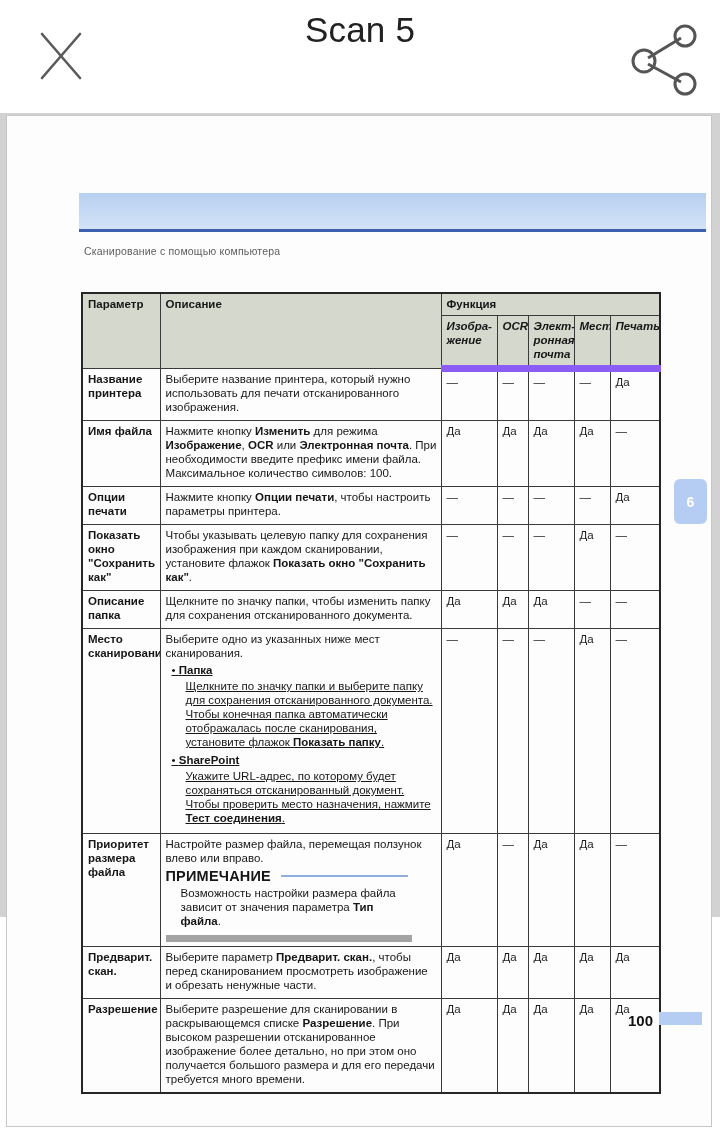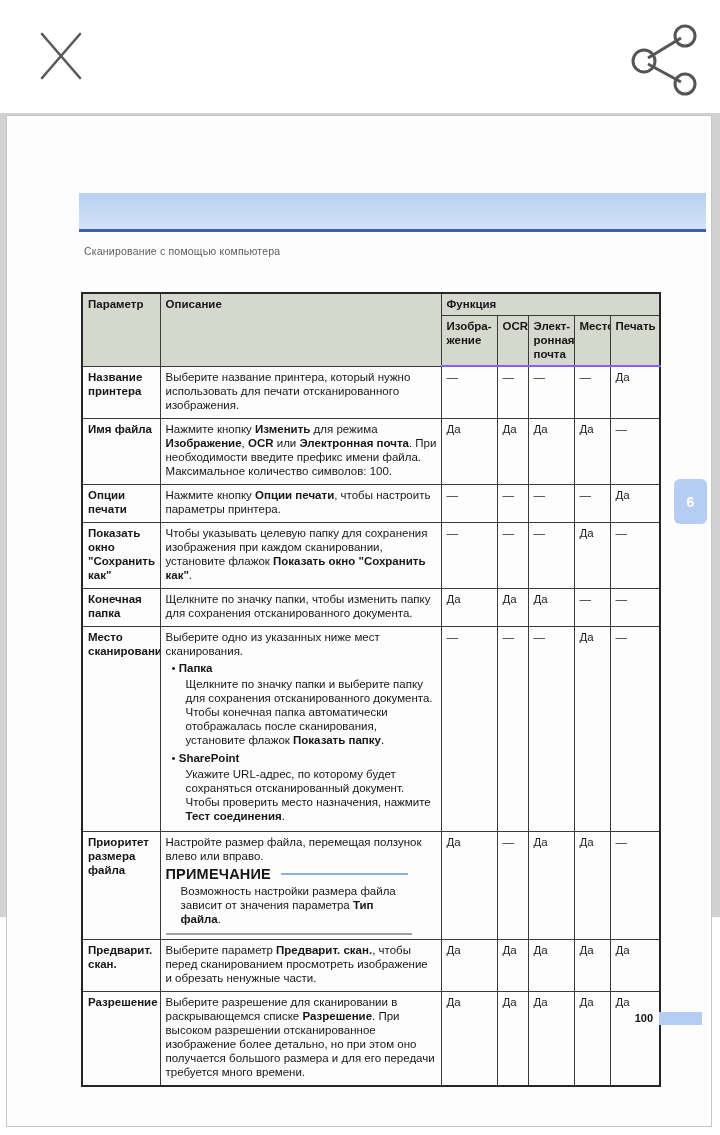--- a/index.html
+++ b/index.html
@@ -31,58 +31,59 @@
   .breadcrumb{position:absolute;left:77px;top:129px;font-size:10.5px;color:#5d5d5d;letter-spacing:.2px;}
 
   
   .tbl-wrap{position:absolute;left:74px;top:176px;}
   table.scan{border-collapse:collapse;table-layout:fixed;width:578px;
     font-size:11.5px;line-height:14px;color:#161616;}
   table.scan th,table.scan td{border:1px solid #3a3a3a;vertical-align:top;
     padding:3px 4px 4px 5px;text-align:left;overflow:hidden;}
   table.scan{border:2px solid #262626;}
   table.scan thead th{background:#d5d8cc;font-size:11.5px;}
-  table.scan thead tr:last-child th{border-bottom:2px solid #8b5cf6;}
+  table.scan thead tr:last-child th{border-bottom:7px solid #8b5cf6;font-style:italic;}
   th.sub{white-space:pre-line;}
   td.param{font-weight:bold;padding-right:2px;}
   td.flag{padding-top:4px;color:#1c1c1c;}
   td.desc p{margin:0 0 2px 0;}
-  .bullet{margin:3px 0 2px 6px;}
+  .bullet{margin:3px 0 2px 6px;text-decoration:underline;}
   .bullet-title{font-weight:bold;}
   .bullet-title::before{content:"•  ";font-weight:normal;}
   .bullet-body{margin:2px 0 4px 14px;}
   
-  .note{width:246px;margin-top:4px;border-bottom:2px solid #a3a3a3;padding-bottom:5px;}
+  .note{width:246px;margin-top:4px;border-bottom:7px solid #a3a3a3;padding-bottom:5px;}
   .note-head{display:flex;align-items:center;}
   .note-title{font-weight:bold;font-size:14.5px;letter-spacing:.2px;white-space:nowrap;}
   .note-rule{flex:1;height:2px;background:#8fafdd;margin-left:10px;margin-right:4px;}
   .note-body{margin:3px 2px 2px 15px;}
 
   
   .section-tab{position:absolute;left:667px;top:363px;width:33px;height:45px;
     background:#b5cdf2;border-radius:6px;color:#ffffff;font-weight:bold;font-size:14px;
     display:flex;align-items:center;justify-content:center;}
   .page-num{position:absolute;left:560px;top:896px;width:86px;text-align:right;
-    font-size:11px;font-weight:bold;color:#111;}
+    font-size:15px;font-weight:bold;color:#111;}
   .footer-bar{position:absolute;left:652px;top:896px;width:43px;height:13px;background:#b5cdf2;}
 </style>
 </head>
 <body>
 
 <div class="app-header">
   <button class="icon-btn close-btn">
     <span>
       <svg viewBox="0 0 64 64">
           <g stroke="#5a5a5a" stroke-width="2.6" stroke-linecap="round">
         <line x1="14" y1="12" x2="52" y2="56"></line>
             <line x1="52" y1="12" x2="14" y2="56"></line>
       </g>
         </svg>
     </span>
   </button>
+  <div class="app-title">Scan 5</div>
   <button class="icon-btn share-btn">
     <span>
       <svg viewBox="0 0 90 90" fill="none" stroke="#555555" stroke-width="3">
         <line x1="30" y1="44" x2="63" y2="24"></line>
         <line x1="30" y1="50" x2="63" y2="68"></line>
         <circle cx="26" cy="47" r="11"></circle>
         <circle cx="67" cy="22" r="10"></circle>
         <circle cx="67" cy="70" r="10"></circle>
       </svg>
     </span>
@@ -162,21 +163,21 @@
               <td class="desc">
                 <p><span>Чтобы указывать целевую папку для сохранения изображения при каждом сканировании, установите флажок </span><b>Показать окно "Сохранить как"</b><span>.</span></p>
               </td>
               <td class="flag">—</td>
               <td class="flag">—</td>
               <td class="flag">—</td>
               <td class="flag">Да</td>
               <td class="flag">—</td>
             </tr>
             <tr>
-              <td class="param">Конечная папка</td>
+              <td class="param">Описание папка</td>
               <td class="desc">
                 <p><span>Щелкните по значку папки, чтобы изменить папку для сохранения отсканированного документа.</span></p>
               </td>
               <td class="flag">Да</td>
               <td class="flag">Да</td>
               <td class="flag">Да</td>
               <td class="flag">—</td>
               <td class="flag">—</td>
             </tr>
             <tr>

